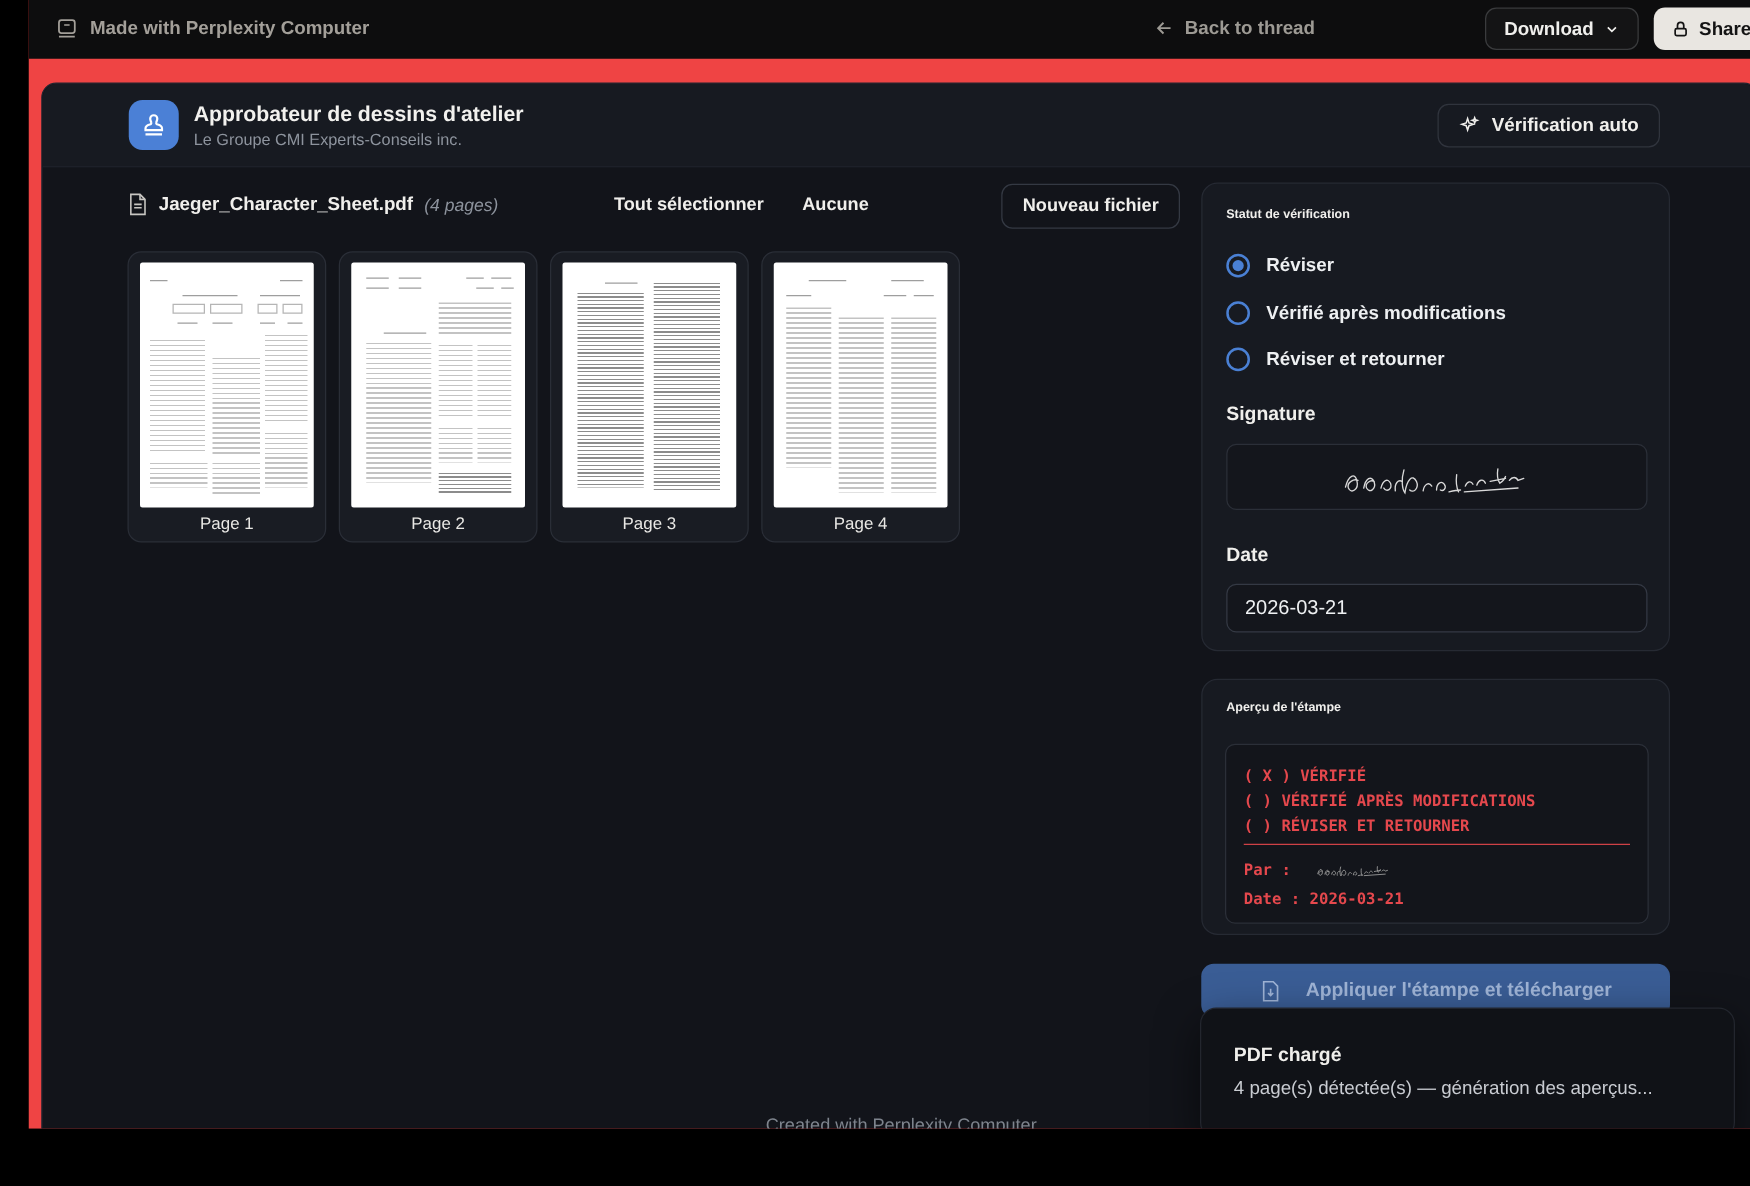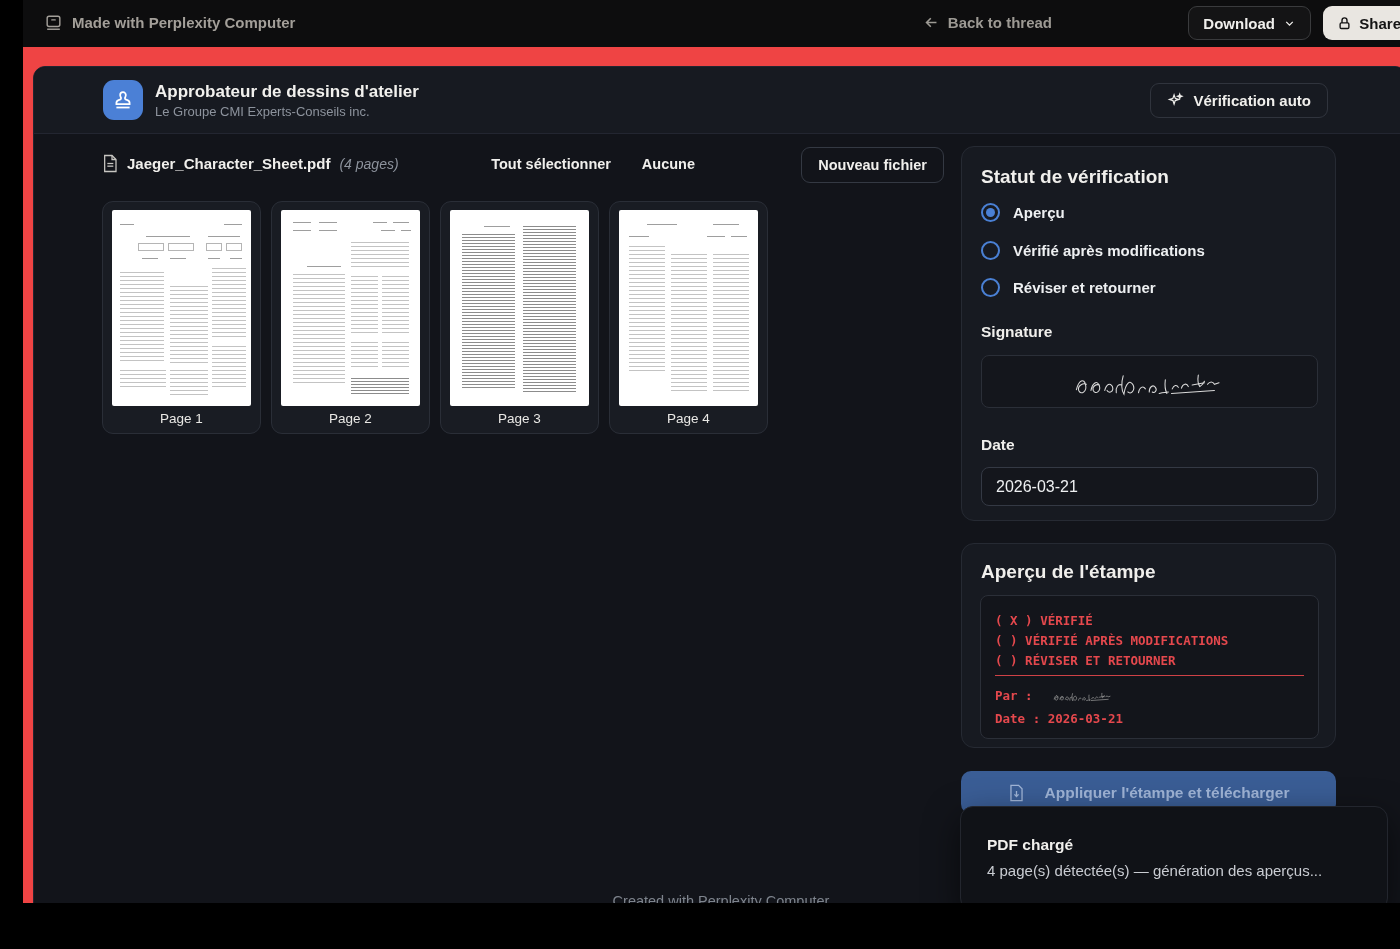--- a/index.html
+++ b/index.html
@@ -52,21 +52,21 @@
   .thumb-label { position:absolute; left:0; bottom:7px; width:100%; text-align:center;
     font-size:13.5px; color:#e9e8e5; }
   .ln { position:absolute; height:1px; background:#9e9e9e; }
   .bx { position:absolute; border:1px solid #b5b5b5; }
   .blk { position:absolute;
     background:repeating-linear-gradient(to bottom,#c3c3c3 0 1px,transparent 1px 4px); }
   .blk.dense { background:repeating-linear-gradient(to bottom,#8c8c8c 0 1px,transparent 1px 3px); }
   
   .card { position:absolute; background:#171a21; border:1px solid #262a33; border-radius:13px; }
   .card-verif { left:927px; top:79px; width:375px; height:375px; }
-  .card-title { position:absolute; left:19px; font-size:19px; font-weight:700; color:#f0efec; }
+  .card-title { position:absolute; left:19px; font-size:10px; font-weight:700; color:#f0efec; }
   .radio-row { position:absolute; left:19px; display:flex; align-items:center; gap:13px; cursor:pointer; }
   .radio { width:19px; height:19px; border-radius:50%; border:2px solid #4a80d4; position:relative; }
   .radio.sel::after { content:""; position:absolute; left:3px; top:3px; width:9px; height:9px;
     border-radius:50%; background:#4a80d4; }
   .radio-label { font-size:15px; font-weight:700; color:#eef0f2; }
   .sec-label { position:absolute; left:19px; font-size:15.5px; font-weight:700; color:#f0efec; }
   .sig-box { position:absolute; left:19px; top:208px; width:337px; height:53px;
     border:1px solid #2b2f38; border-radius:8px; background:#14161c;
     display:flex; align-items:center; justify-content:center; }
   .date-input { position:absolute; left:19px; top:320px; width:337px; height:39px;
@@ -263,21 +263,21 @@
         <div class="thumb-label">Page 4</div>
       </div>
 
     </div>
 
     <div class="card card-verif">
       <div class="card-title" style="top:19px">Statut de vérification</div>
 
       <div class="radio-row" style="top:56px">
         <span class="radio sel"></span>
-        <span class="radio-label">Aperçu</span>
+        <span class="radio-label">Réviser</span>
       </div>
       <div class="radio-row" style="top:94px">
         <span class="radio"></span>
         <span class="radio-label">Vérifié après modifications</span>
       </div>
       <div class="radio-row" style="top:131px">
         <span class="radio"></span>
         <span class="radio-label">Réviser et retourner</span>
       </div>
 

